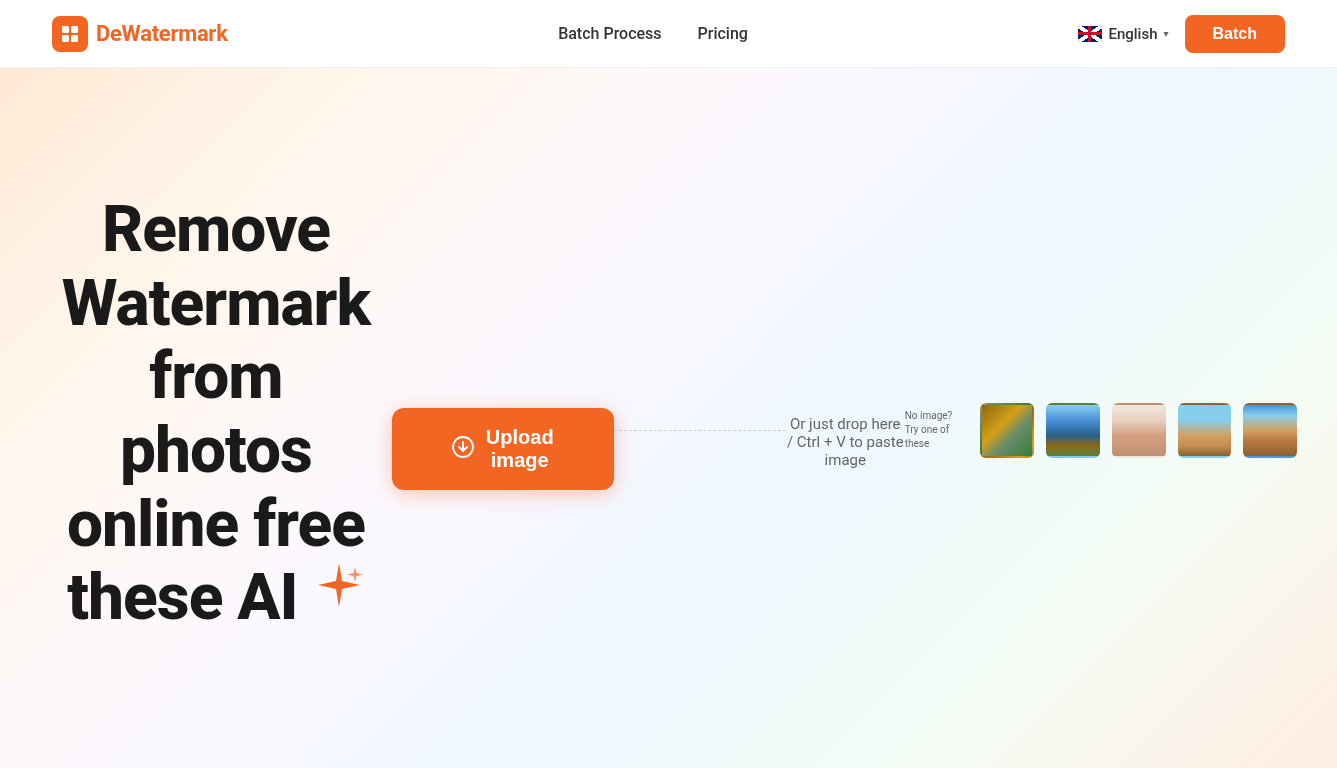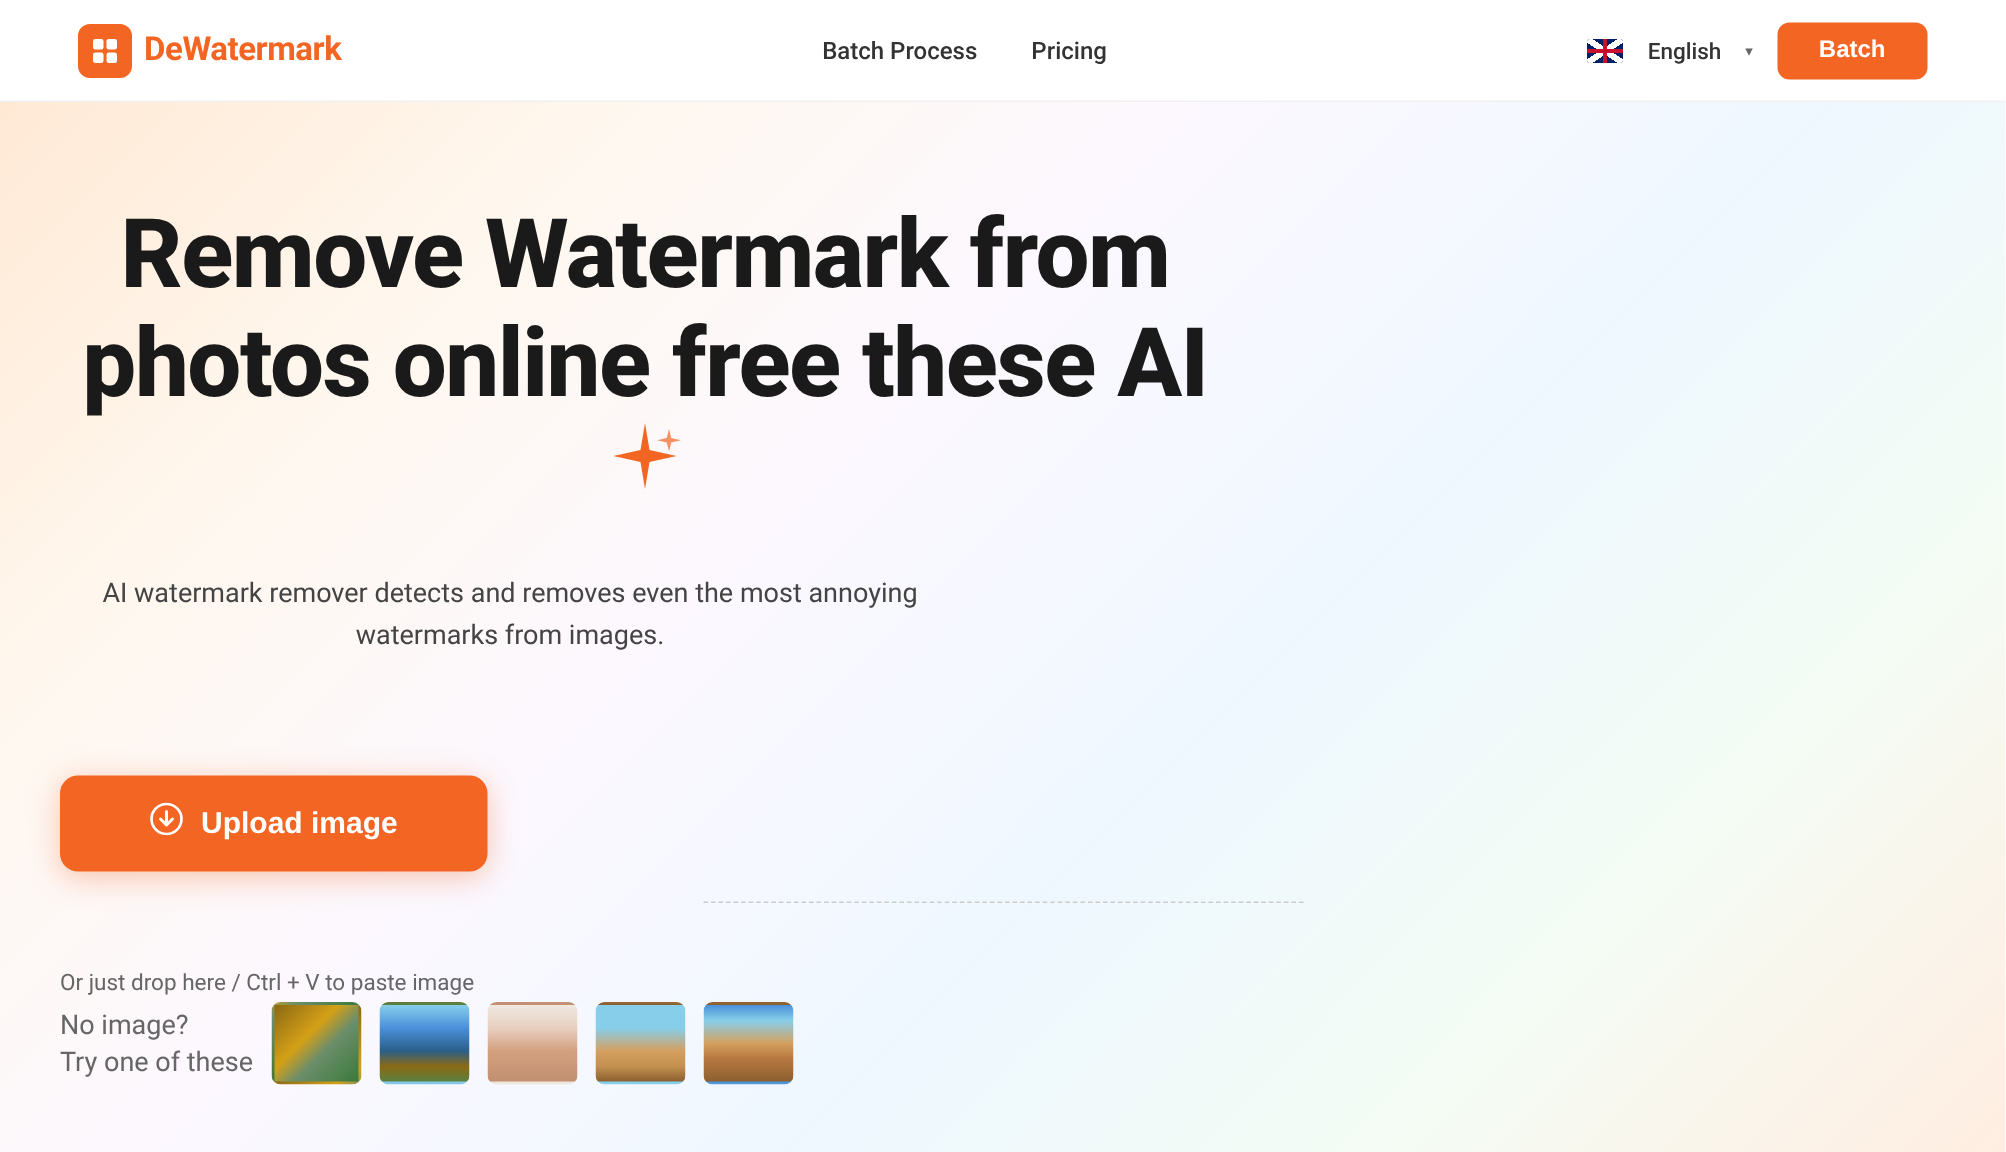--- a/index.html
+++ b/index.html
@@ -76,21 +76,21 @@
 
     .nav-right {
       display: flex;
       align-items: center;
       gap: 16px;
     }
 
     .lang-selector {
       display: flex;
       align-items: center;
-      gap: 16px;
+      gap: 6px;
       cursor: pointer;
       font-size: 15px;
       color: #333;
       font-weight: 500;
       justify-content: space-between;
     }
 
     .chevron-down {
       font-size: 10px;
       color: #666;
@@ -114,22 +114,22 @@
       min-height: 700px;
       background: linear-gradient(135deg,
         rgba(255, 200, 150, 0.4) 0%,
         rgba(255, 230, 200, 0.3) 20%,
         rgba(240, 220, 255, 0.2) 40%,
         rgba(200, 230, 255, 0.3) 60%,
         rgba(220, 245, 220, 0.3) 80%,
         rgba(255, 210, 180, 0.4) 100%
       );
       display: flex;
-      flex-direction: column;
-      align-items: flex-start;
+      flex-direction: row;
+      align-items: center;
       justify-content: center;
       padding: 60px 40px 40px;
       text-align: center;
     }
 
     .hero-title {
       font-size: 64px;
       font-weight: 800;
       color: #1a1a1a;
       line-height: 1.15;
@@ -189,21 +189,21 @@
 
     .sample-images-row {
       display: flex;
       align-items: center;
       gap: 12px;
       margin-top: 4px;
     }
 
     .no-image-text {
       text-align: left;
-      font-size: 18px;
+      font-size: 10px;
       color: #666;
       line-height: 1.4;
     }
 
     .sample-thumb {
       width: 60px;
       height: 55px;
       border-radius: 6px;
       cursor: pointer;
       overflow: hidden;
@@ -288,21 +288,20 @@
     <span>photos online free these AI</span>
     <span class="sparkle-icon">
       
       <svg width="52" height="52" viewBox="0 0 52 52" fill="none" xmlns="http://www.w3.org/2000/svg">
         <path d="M26 4 L29 22 L47 26 L29 30 L26 48 L23 30 L5 26 L23 22 Z" fill="#f26522"></path>
         <path d="M42 8 L43.5 14 L50 15.5 L43.5 17 L42 23 L40.5 17 L34 15.5 L40.5 14 Z" fill="#f26522" opacity="0.7"></path>
       </svg>
     </span>
   </h1>
 
-  <p class="hero-subtitle">AI watermark remover detects and removes even the most annoying watermarks from images.</p>
 
   <button class="upload-btn">
     <span class="upload-icon">
       
       <svg width="22" height="22" viewBox="0 0 22 22" fill="none" xmlns="http://www.w3.org/2000/svg">
         <circle cx="11" cy="11" r="10" stroke="white" stroke-width="1.8"></circle>
         <path d="M11 6 L11 14 M7 11 L11 15 L15 11" stroke="white" stroke-width="2" stroke-linecap="round" stroke-linejoin="round"></path>
       </svg>
     </span>
     <span>Upload image</span>

